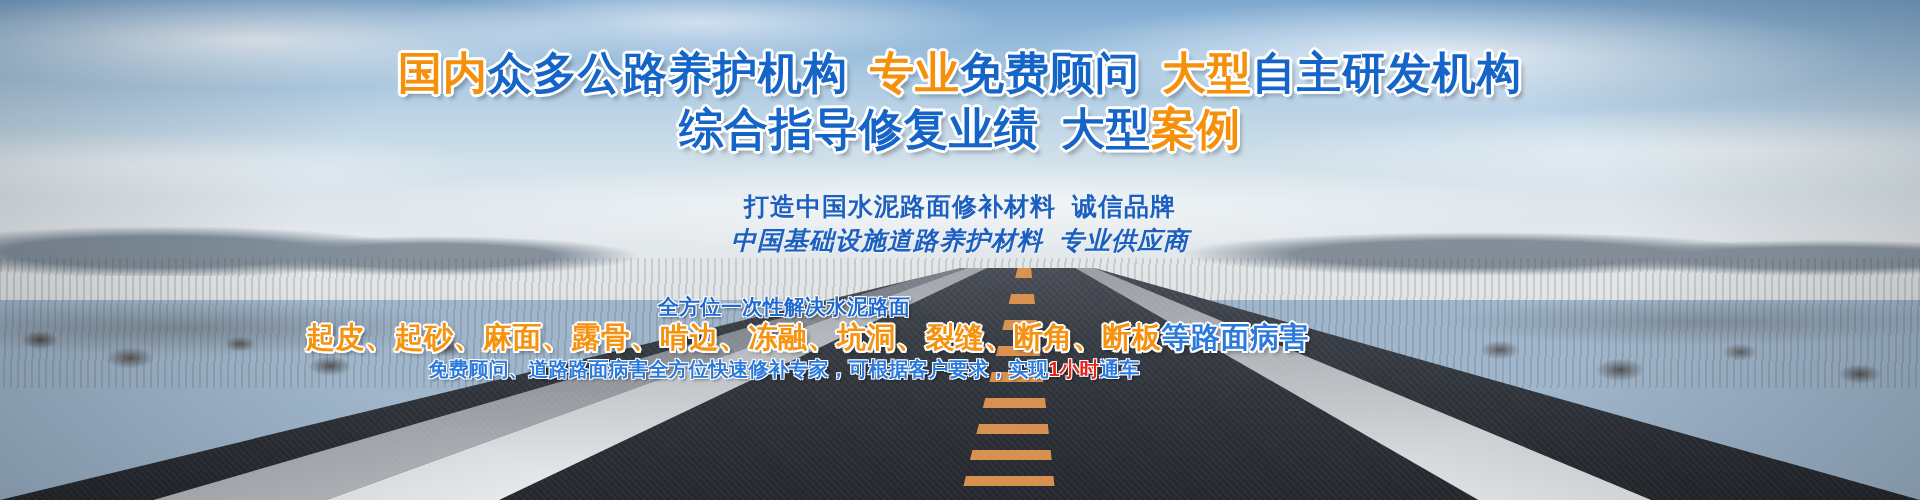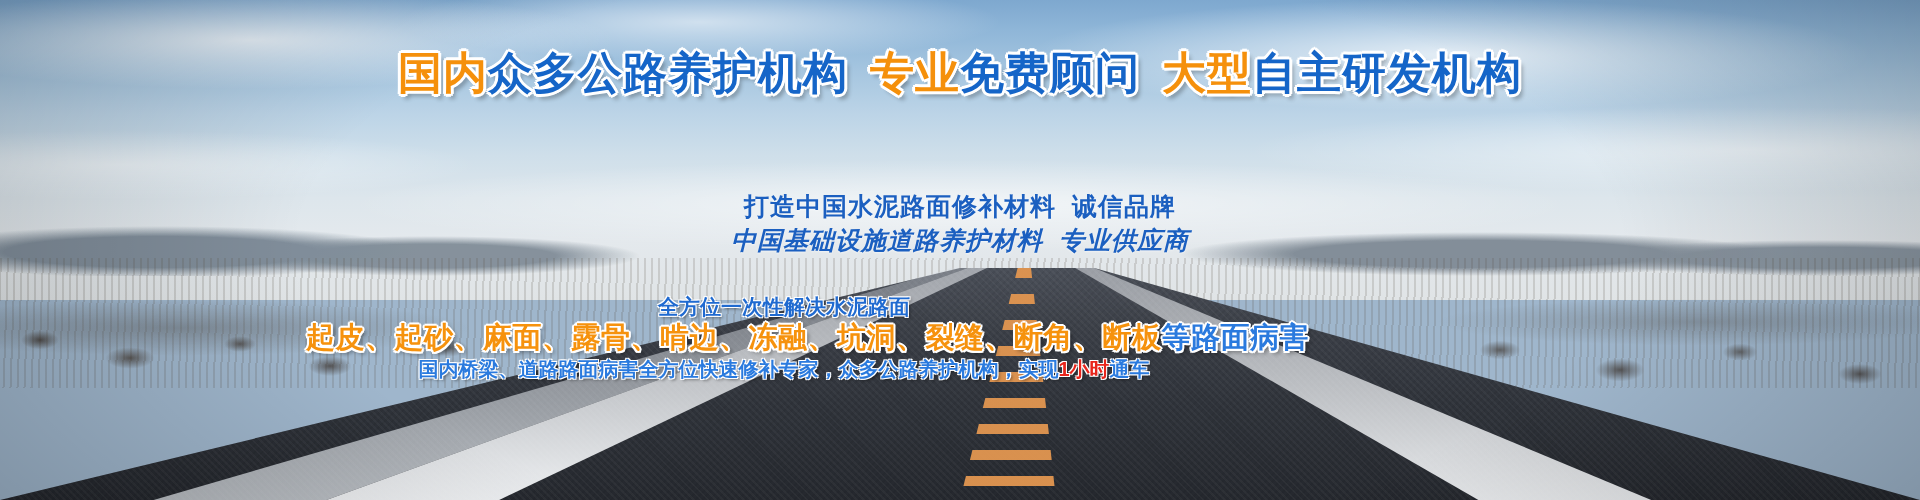--- a/index.html
+++ b/index.html
@@ -296,33 +296,36 @@
   <div class="lane-right"></div>
   <div class="lane-center"></div>
   <div class="vignette"></div>
 
   <div class="text-layer">
 
     <div class="headline headline-1">
       <span class="hl-orange">国内</span><span class="hl-blue">众多公路养护机构</span><span class="gap"></span><span class="hl-orange">专业</span><span class="hl-blue">免费顾问</span><span class="gap"></span><span class="hl-orange">大型</span><span class="hl-blue">自主研发机构</span>
     </div>
 
+    <div class="headline headline-2">
+      <span class="hl-blue">综合指导修复业绩</span><span class="gap"></span><span class="hl-blue">大型</span><span class="hl-orange">案例</span>
+    </div>
 
     <div class="sub sub-1">
       <span>打造中国水泥路面修补材料</span><span class="sp"></span><span>诚信品牌</span>
     </div>
 
     <div class="sub sub-2">
       <span>中国基础设施道路养护材料</span><span class="sp"></span><span>专业供应商</span>
     </div>
 
     <div class="bottom bottom-1">全方位一次性解决水泥路面</div>
 
     <div class="bottom bottom-2">
       <span class="bt-orange">起皮、起砂、麻面、露骨、啃边、冻融、坑洞、裂缝、断角、断板</span><span class="bt-blue">等路面病害</span>
     </div>
 
     <div class="bottom bottom-3">
-      <span>国内桥梁、道路路面病害全方位快速修补专家，众多公路养护机构，实现</span><span class="bt-red">1小时</span><span>通车</span>
+      <span>免费顾问、道路路面病害全方位快速修补专家，可根据客户要求，实现</span><span class="bt-red">1小时</span><span>通车</span>
     </div>
 
   </div>
 </div>
 
 </body></html>

